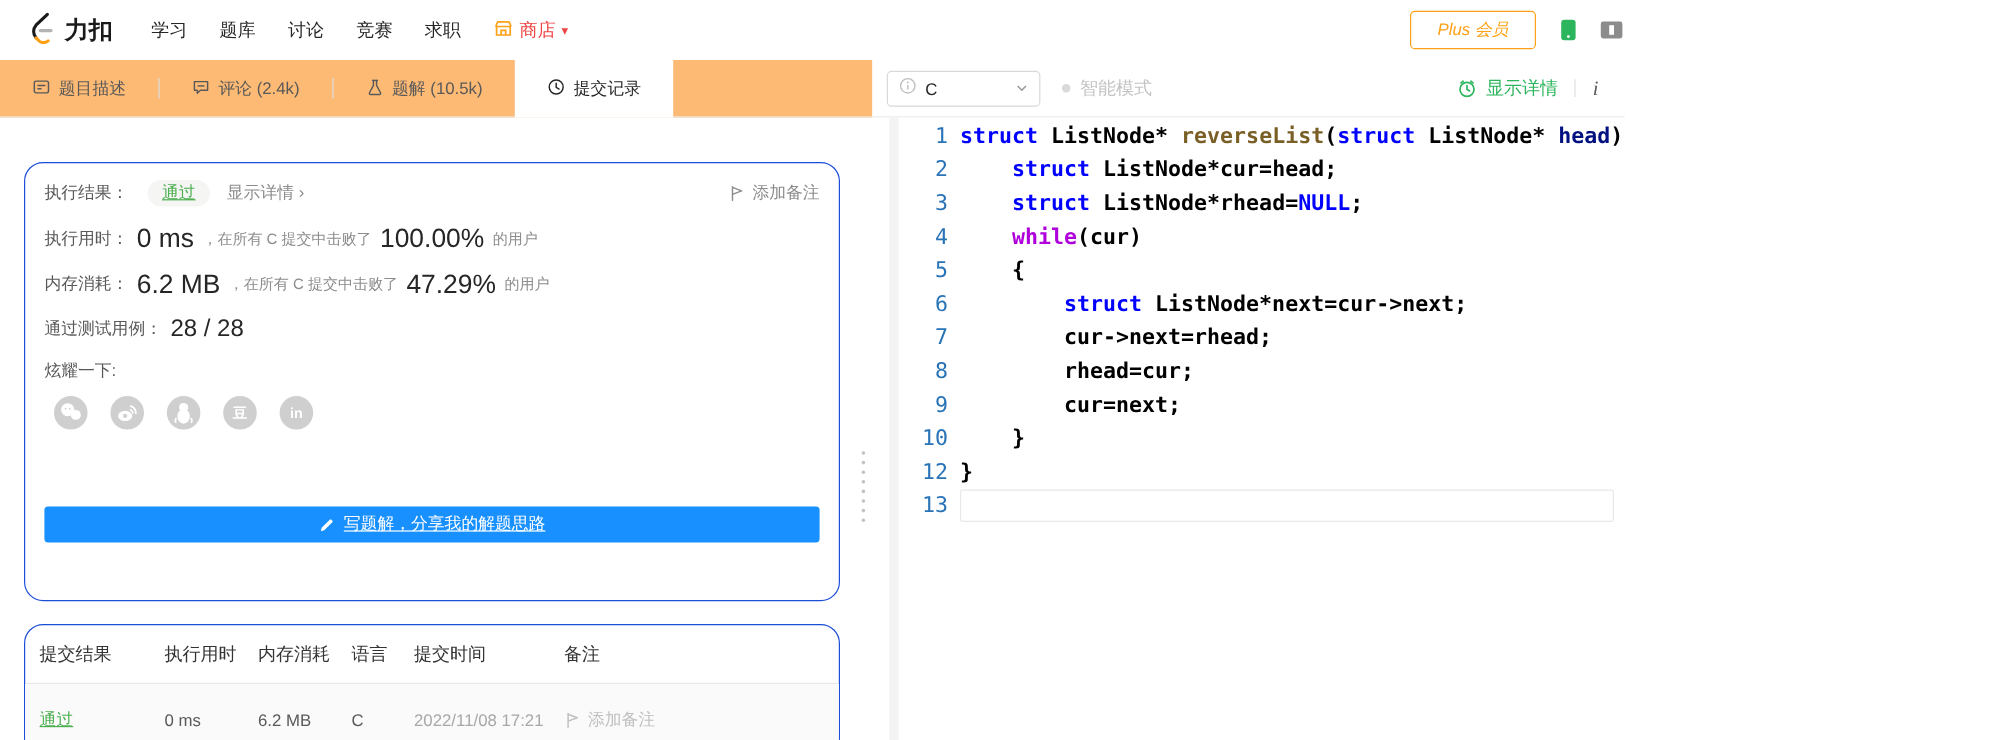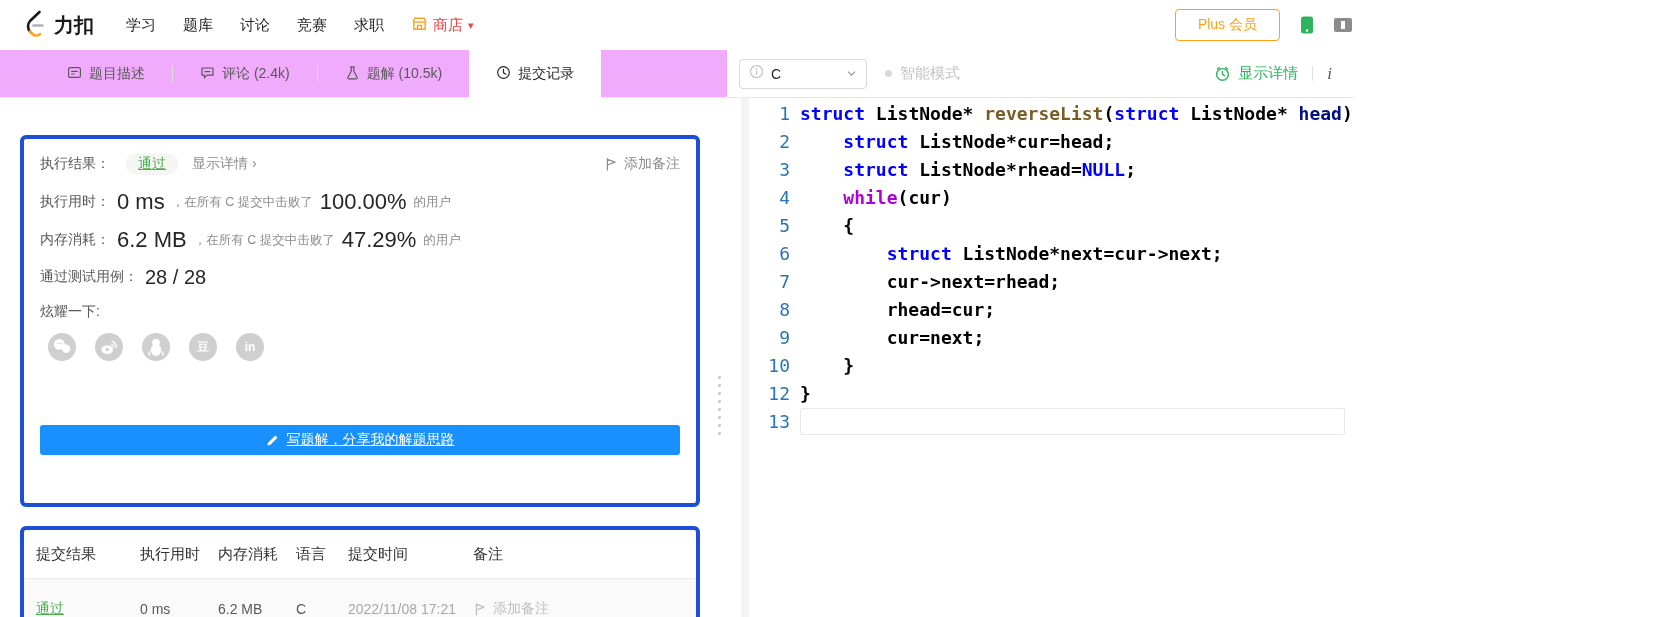--- a/index.html
+++ b/index.html
@@ -8,35 +8,35 @@
 
   
   .topnav{height:50px;display:flex;align-items:center;padding:0 14px 0 22px;background:#fff;}
   .logo{display:flex;align-items:center;gap:6px;cursor:pointer;}
   .logo-text{font-size:20px;font-weight:bold;color:#1a1a1a;}
   .nav-items{display:flex;gap:27px;margin-left:32px;font-size:15px;color:#262626;}
   .nav-item{cursor:pointer;}
   .store{display:flex;align-items:center;gap:5px;margin-left:27px;color:#ef4444;font-size:15px;cursor:pointer;}
   .caret{font-size:11px;}
   .plus-btn{margin-left:auto;border:1px solid #ffa116;color:#ffa116;background:#fff;border-radius:4px;
-            padding:6px 22px;font-size:14px;cursor:pointer;font-family:inherit;}
+            padding:6px 22px;font-size:14px;cursor:pointer;font-family:inherit;font-style:italic;}
   .phone-wrap{margin-left:18px;display:flex;align-items:center;cursor:pointer;}
   .partial-wrap{margin-left:16px;margin-right:-14px;display:flex;align-items:center;}
 
   
   .body{position:absolute;top:50px;left:0;right:0;bottom:0;display:flex;}
   .left{width:727px;flex:none;display:flex;flex-direction:column;background:#fff;}
 
-  .tabbar{height:47px;flex:none;background:#f0abfc;display:flex;align-items:stretch;border-bottom:1px solid #ececec;padding-left:40px;}
+  .tabbar{height:47px;flex:none;background:#fdba74;display:flex;align-items:stretch;border-bottom:1px solid #ececec;}
   .tab{display:flex;align-items:center;gap:7px;padding:0 27px;font-size:14px;color:#595959;cursor:pointer;}
   .tab.active{background:#fff;color:#262626;margin-bottom:-1px;}
   .tab-divider{width:1px;height:17px;background:#ddd;align-self:center;}
 
   .left-scroll{flex:1;overflow:hidden;}
-  .card{margin:37px 27px 0 20px;border:4px solid #1d4ed8;border-radius:6px;background:#fff;}
+  .card{margin:37px 27px 0 20px;border:1px solid #1d4ed8;border-radius:16px;background:#fff;}
   .card1{padding:14px 16px 48px 16px;}
   .card2{margin-top:19px;padding:0;}
 
   .r-row{display:flex;align-items:center;font-size:14px;color:#595959;}
   .r-row + .r-row{margin-top:12px;}
   .row-val{margin-top:8px !important;}
   .label{color:#595959;flex:none;}
   .badge{display:inline-flex;align-items:center;margin-left:16px;padding:2px 12px;border-radius:13px;
          background:#f5f5f4;color:#4caf50;text-decoration:underline;cursor:pointer;}
   .detail-link{margin-left:14px;color:#8c8c8c;cursor:pointer;}

